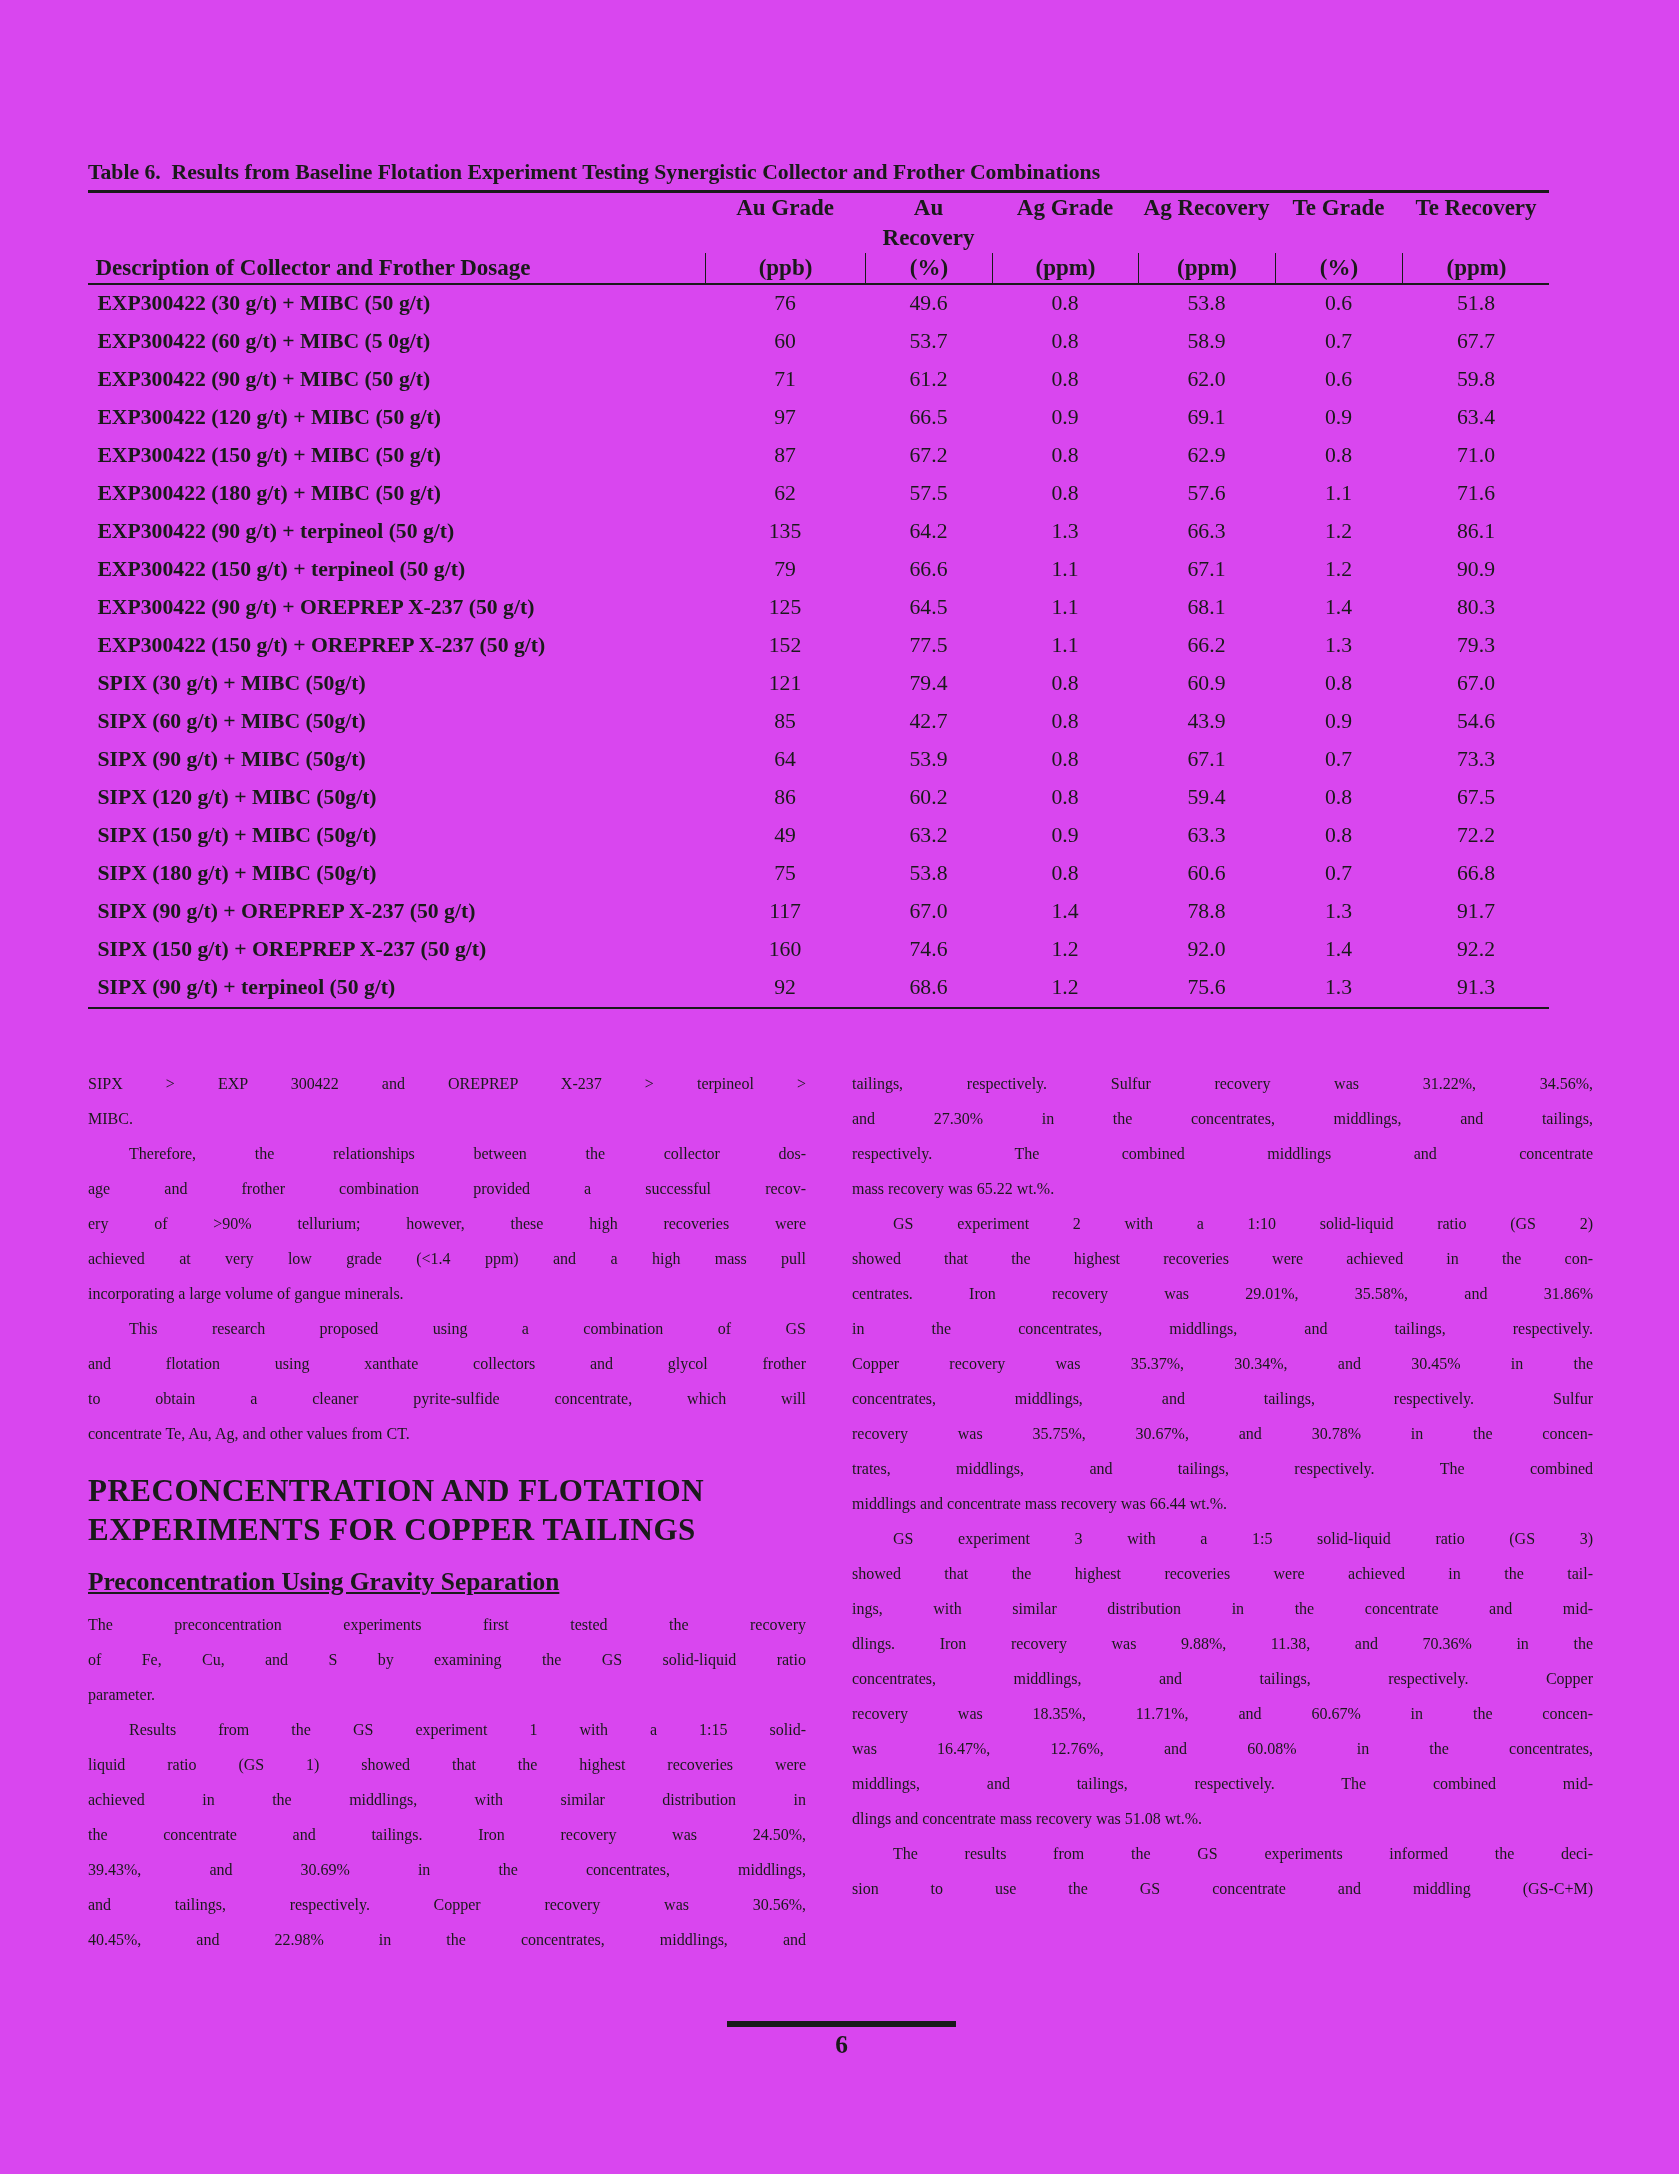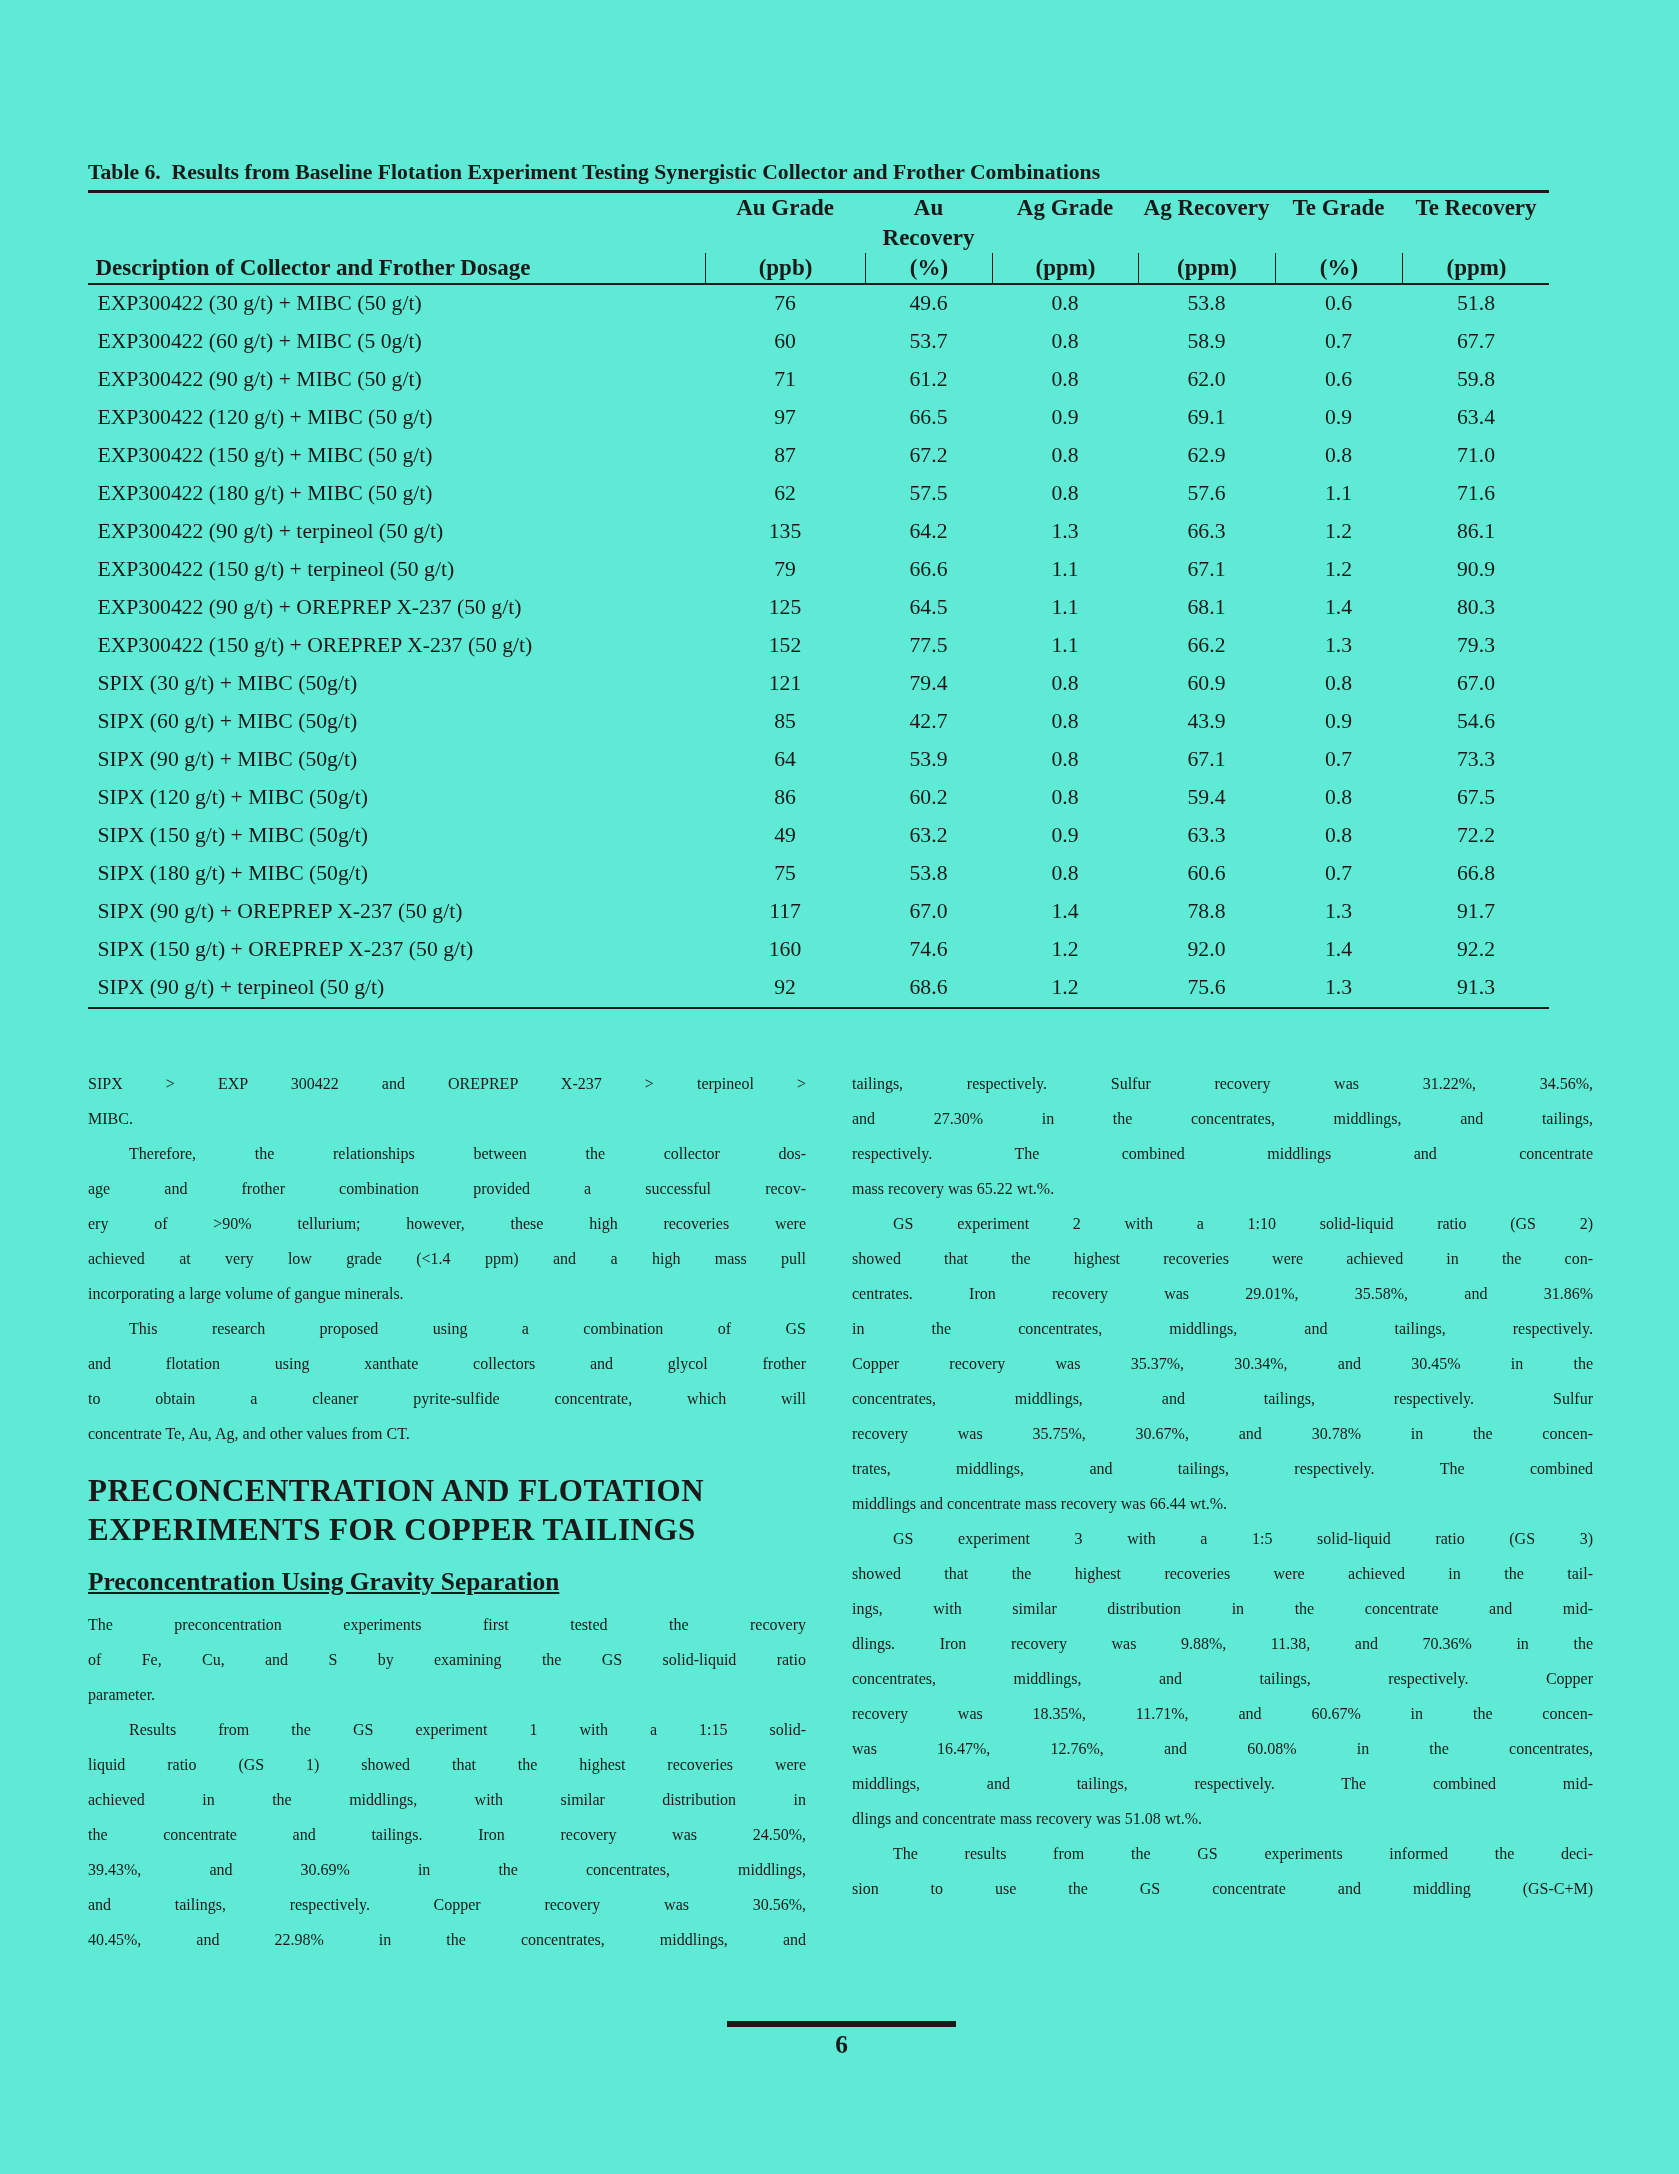--- a/index.html
+++ b/index.html
@@ -1,38 +1,38 @@
 <!DOCTYPE html>
 <html style="font-size:15px"><head>
 <meta charset="utf-8">
 <style>
   html,body { margin:0; padding:0; background:#e8e8e8; }
   .page {
     position:relative; width:1680px; height:2174px; margin:0 auto;
-    background:#5eead4; color:#1a1a1a;
+    background:#d946ef; color:#1a1a1a;
     font-family:"Liberation Serif","DejaVu Serif",serif;
     overflow:hidden;
   }
   
   .tblwrap { position:absolute; left:88px; top:156px; width:1461px; }
   .t-title {
     font-weight:bold; font-size:21.7px; line-height:32px;
     white-space:pre-wrap;
     border-bottom:3.8px solid #1a1a1a; padding-bottom:1.9px;
   }
   .thead { display:grid; grid-template-columns:617px 160px 127px 146px 137px 127px 148px;
     border-bottom:2.8px solid #1a1a1a; }
   .thead .hc { font-weight:bold; font-size:23px; line-height:30px; text-align:center; }
   .thead .hc.desc { text-align:left; padding-left:7.5px; }
   .thead .r2.vline { border-left:1.9px solid #1a1a1a; }
   .tbody {}
   .trow { display:grid; grid-template-columns:617px 160px 127px 146px 137px 127px 148px;
     height:38px; align-items:center; }
   .trow .c { font-size:21.7px; text-align:center; }
-  .trow .c.desc { text-align:left; padding-left:9.4px; }
+  .trow .c.desc { text-align:left; padding-left:9.4px;font-weight:bold; }
   .tbl-bottom { border-bottom:2.8px solid #1a1a1a; }
   
   .col { position:absolute; top:1066px; }
   .col-left  { left:88px;  width:718px; }
   .col-right { left:852px; width:741px; }
   .tl { font-size:16px; line-height:35px; text-align:justify; text-align-last:justify; }
   .tl.end { text-align-last:left; }
   .tl.ind { text-indent:41px; }
   .h1block { margin:20px 0 15px 0; }
   .h1line { font-weight:bold; font-size:31px; line-height:39px; letter-spacing:0.5px; }

